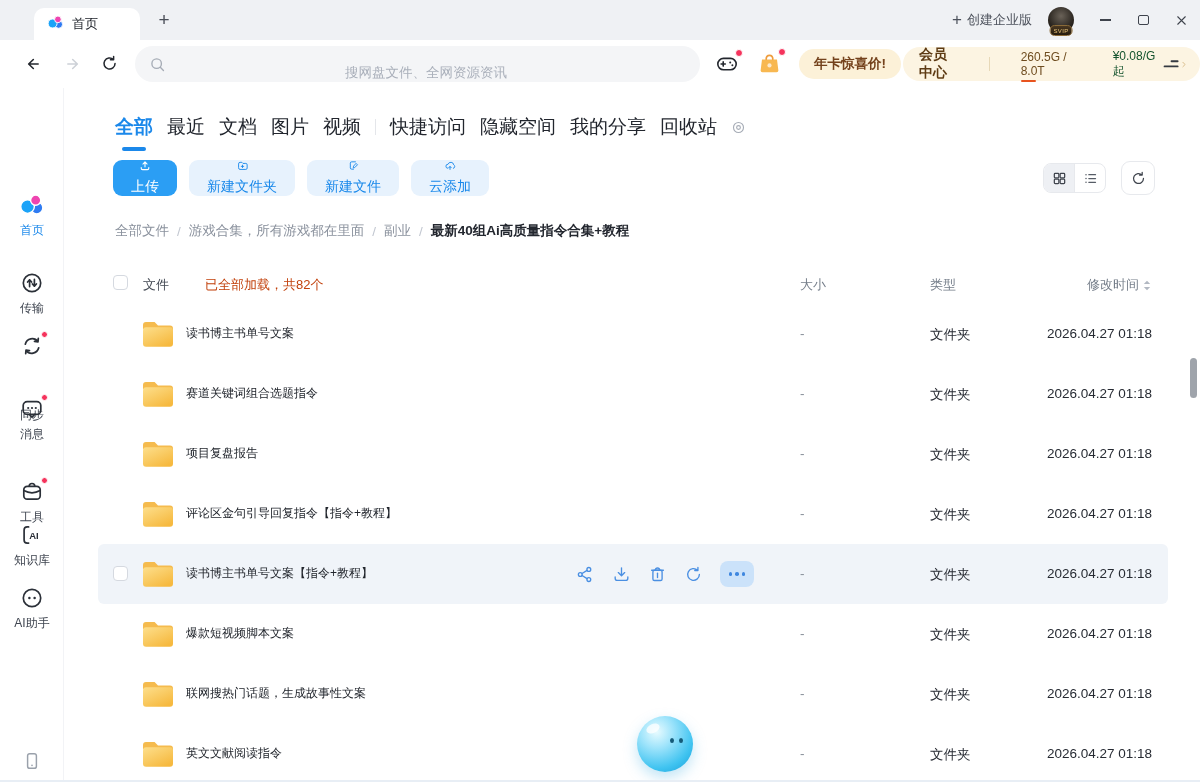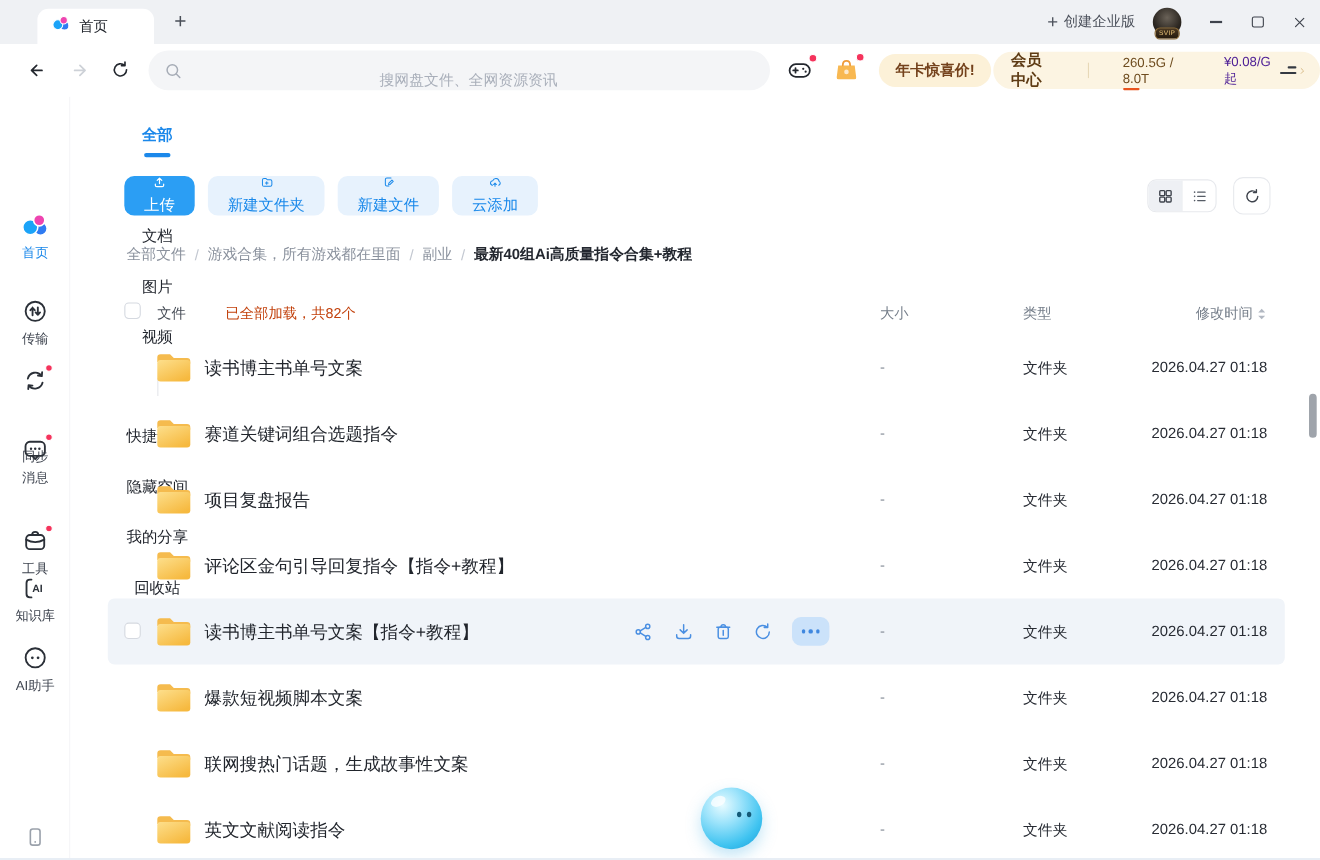--- a/index.html
+++ b/index.html
@@ -33,36 +33,36 @@
   .search input::placeholder { color:#a9afba; }
   .badge-dot { position:absolute; width:8px; height:8px; border-radius:50%; background:#f5335c; border:1.5px solid #fff; }
   .promo-pill { position:absolute; left:799px; top:9px; height:30px; border-radius:15px; background:#fcf1d8; color:#74421c;
                 font-size:13.5px; font-weight:bold; display:flex; align-items:center; padding:0 15px; }
   .member-pill { position:absolute; left:903px; top:7px; height:34px; border-radius:17px; background:#fcf4e2;
                  display:flex; align-items:center; padding:0 12px 0 16px;gap:21px; }
   .member-title { font-size:14px; font-weight:bold; color:#5e3b14; }
   .member-sep { width:1px; height:14px; background:#e7d8b7; margin:0 10px; }
   .member-quota { font-size:12px; color:#6e4c1f; position:relative; }
   .quota-mark { position:absolute; left:0; bottom:-4px; width:15px; height:2px; border-radius:1px; background:#e8541f; }
-  .member-price { font-size:12px; color:#4c1d95; margin-left:20px; }
+  .member-price { font-size:12px; color:#14532d; margin-left:20px; }
   .menu-ic { position:absolute; left:1160px; top:13px; }
 
   
   .sidebar { position:absolute; top:88px; left:0; width:64px; bottom:0; background:#fff; border-right:1px solid #f2f3f6; }
   .sb-item { position:absolute; left:0; width:64px; display:flex; flex-direction:column; align-items:center; gap:4px; cursor:default; }
   .sb-icon { position:relative; width:26px; height:26px; display:flex; align-items:center; justify-content:center; }
   .sb-label { font-size:12px; color:#3f4550; }
   .sb-item.active .sb-label { color:#1b88ea; }
   .sb-icon .dot { position:absolute; top:-2px; right:-3px; width:7px; height:7px; border-radius:50%; background:#f5335c; border:1.5px solid #fff; }
   .sb-phone { position:absolute; left:0; bottom:10px; width:64px; display:flex; justify-content:center; }
 
   
   .content { position:absolute; left:64px; top:88px; right:0; bottom:0; background:#fff; }
 
-  .tabs-row { position:absolute; left:51px; top:26px; display:flex; align-items:center; gap:28px; font-size:14px;flex-direction:column; }
+  .tabs-row { position:absolute; left:51px; top:26px; display:flex; align-items:center; gap:14px; font-size:19px; }
   .tab-item { color:#22262e; position:relative; cursor:default; white-space:nowrap; }
   .tab-item.active { color:#1b88ea; font-weight:bold; }
   .tab-item.active::after { content:""; position:absolute; left:50%; transform:translateX(-50%); bottom:-11px; width:24px; height:4px;
                             border-radius:2px; background:#1b88ea; }
   .tab-divider { width:1px; height:16px; background:#e4e6ea; }
 
   .btns-row { position:absolute; left:49px; top:72px; display:flex; gap:12px; }
   .btn { height:36px; border-radius:9px; display:flex; align-items:center; justify-content:center; gap:7px;
          font-size:14px; font-weight:normal; cursor:default; padding:0 18px;flex-direction:column; }
   .btn.primary { background:#2b9ef4; color:#fff; }
@@ -88,21 +88,21 @@
   .lh-size { position:absolute; left:702px; top:14px; color:#747d89; }
   .lh-type { position:absolute; left:832px; top:14px; color:#747d89; }
   .lh-time { position:absolute; right:16px; top:14px; color:#747d89; display:flex; align-items:center; gap:3px; }
 
   .cb { position:absolute; left:15px; width:15px; height:15px; border:1.5px solid #d5d9e0; border-radius:4px; background:#fff; }
 
   .frow { position:relative; height:60px; border-radius:6px; }
   .frow.hovered { background:#f0f4f9; }
   .frow .cb { top:22px; }
   .ficon { position:absolute; left:42px; top:15px; }
-  .fname { position:absolute; left:88px; top:21px; font-size:16px; color:#21252c; white-space:nowrap; }
+  .fname { position:absolute; left:88px; top:21px; font-size:12px; color:#21252c; white-space:nowrap; }
   .fsize { position:absolute; left:702px; top:22px; font-size:13.5px; color:#878e99; }
   .ftype { position:absolute; left:832px; top:22px; font-size:13.5px; color:#272b33; }
   .ftime { position:absolute; right:16px; top:22px; font-size:13.5px; color:#272b33; }
   .acts { position:absolute; left:478px; top:17px; display:flex; align-items:center; gap:17px; }
   .more-pill { width:34px; height:26px; border-radius:8px; background:#cbe2fa; display:flex; align-items:center; justify-content:center; gap:3px; }
   .more-pill i { width:3.5px; height:3.5px; border-radius:50%; background:#3f87df; }
 
   
   .mascot-glow { position:absolute; left:618px; top:704px; width:94px; height:80px; border-radius:50%;
                  background:radial-gradient(closest-side, #ffffff 45%, rgba(255,255,255,0) 100%); }

